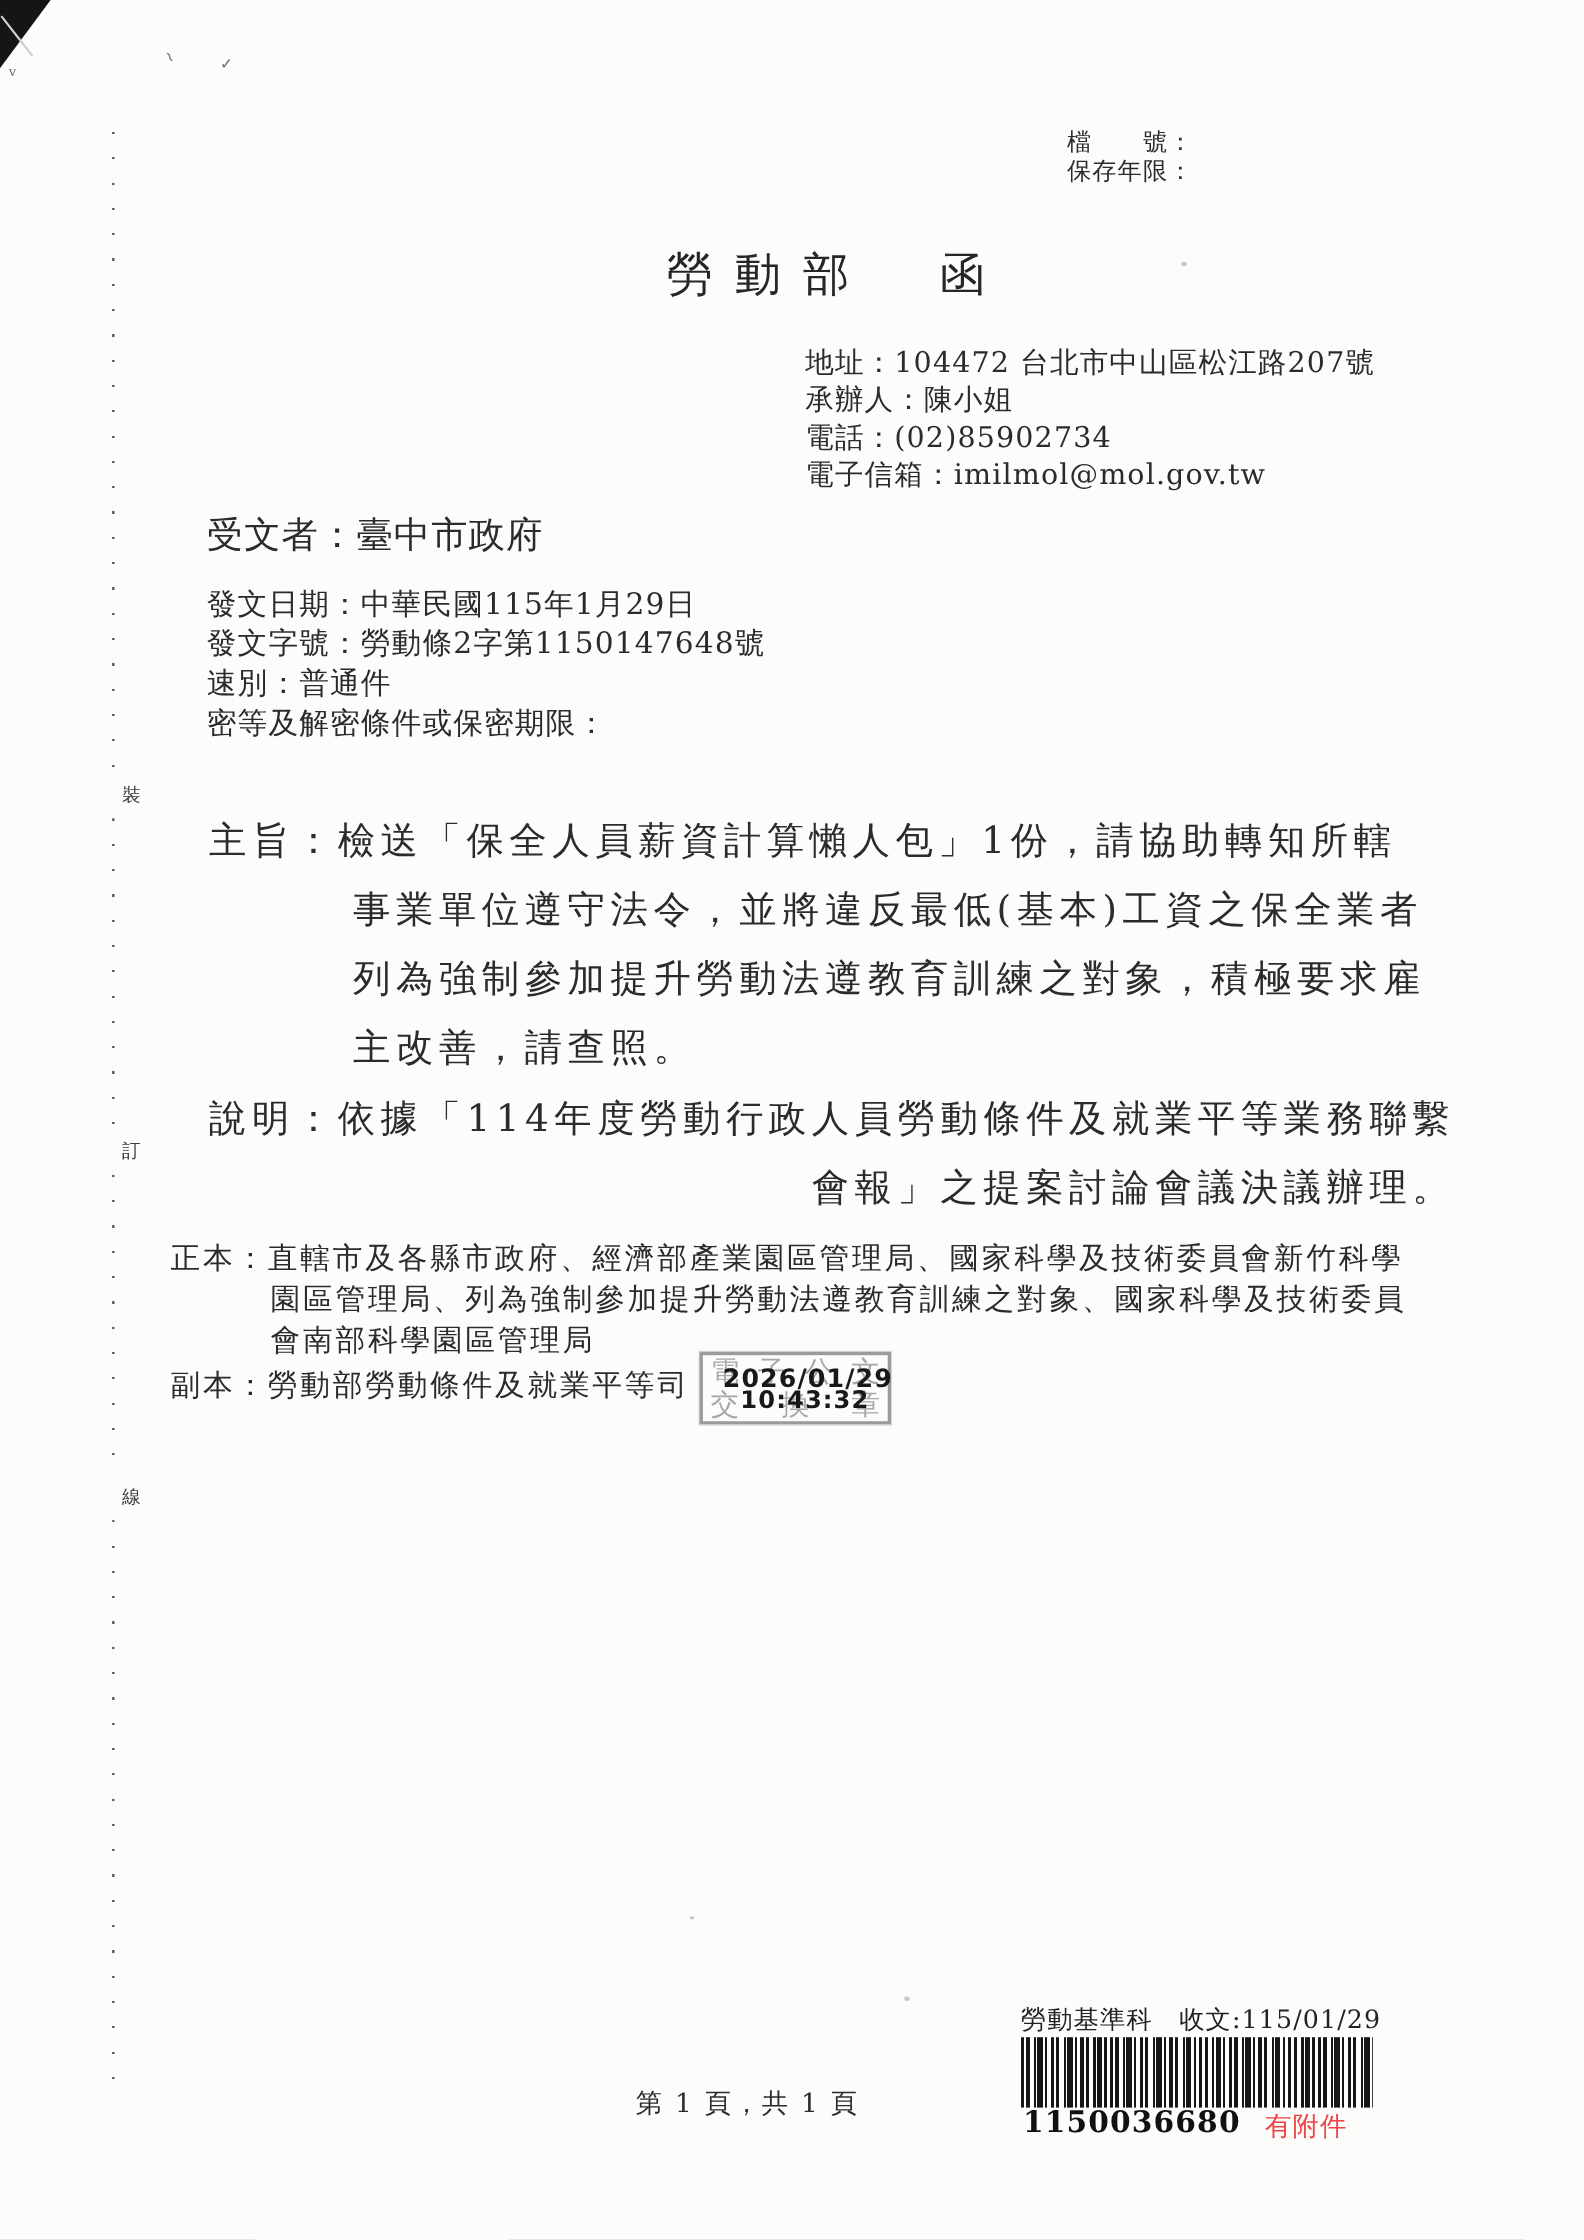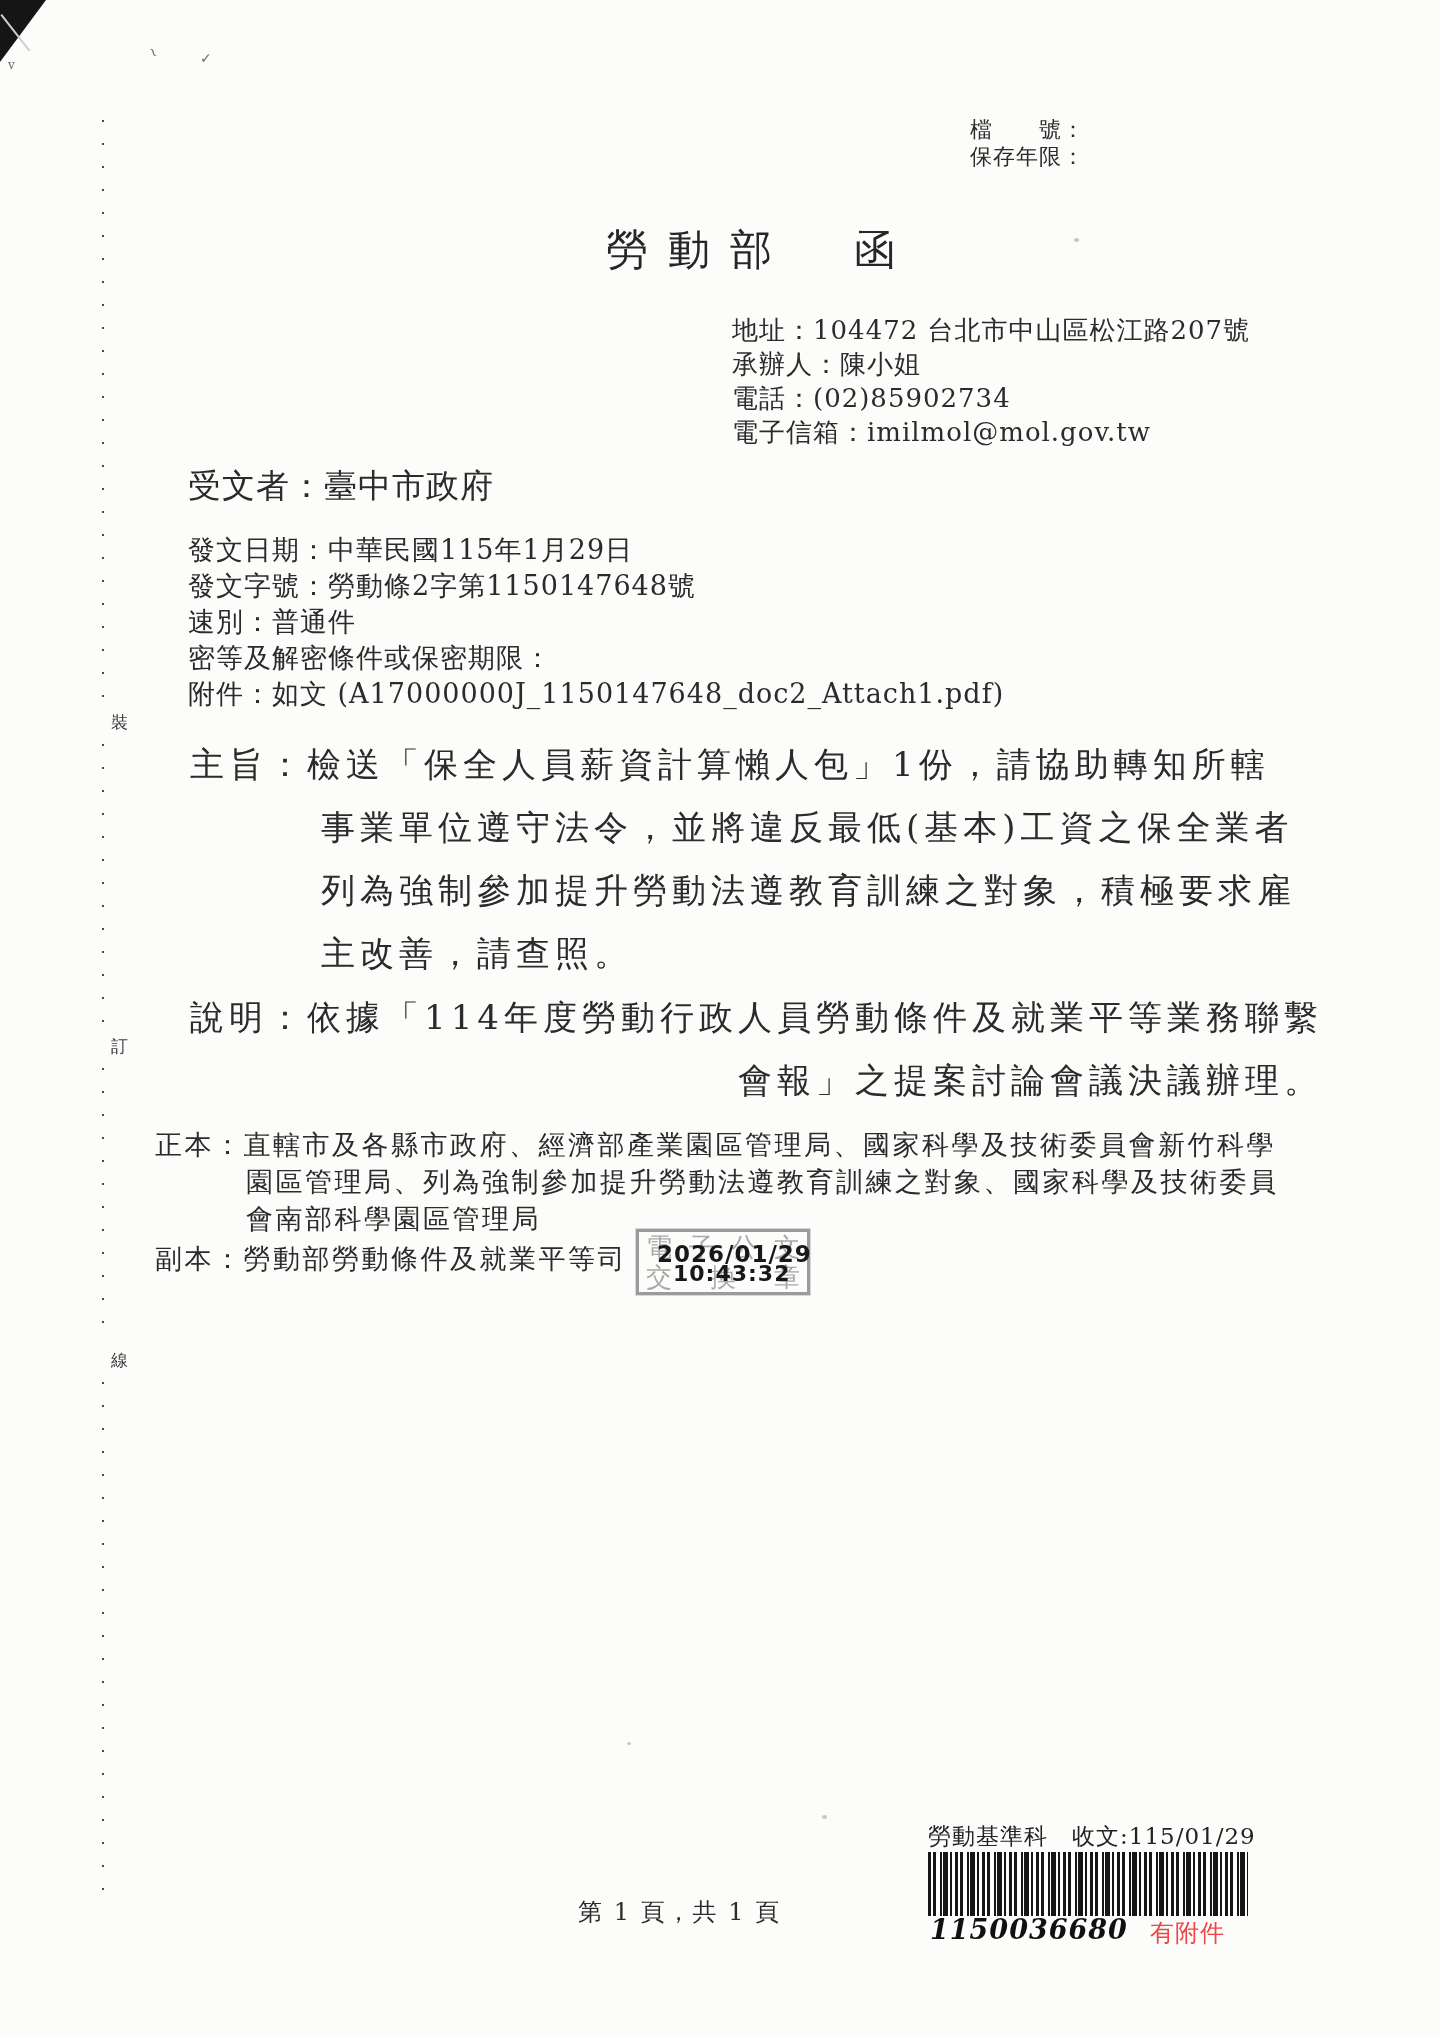--- a/index.html
+++ b/index.html
@@ -53,21 +53,21 @@
   .stamp-time{left:34px;top:29px;font-size:22px;}
 
   
   .footer{left:578px;top:1896px;font-size:24px;letter-spacing:2px;}
   .recv-dept{left:928px;top:1821px;font-size:23px;letter-spacing:1px;color:#222;text-align:center;}
   .barcode{position:absolute;left:928px;top:1852px;width:320px;height:64px;
     background:repeating-linear-gradient(90deg,
       #161616 0 3px,#fdfdfd 3px 5px,#161616 5px 8px,#fdfdfd 8px 12px,
       #161616 12px 14px,#fdfdfd 14px 15px,#161616 15px 20px,#fdfdfd 20px 22px,
       #161616 22px 24px,#fdfdfd 24px 27px);}
-  .recv-num{left:930px;top:1914px;font-size:27px;font-weight:bold;letter-spacing:1px;color:#111;font-style:italic;}
+  .recv-num{left:930px;top:1914px;font-size:27px;font-weight:bold;letter-spacing:1px;color:#111;}
   .recv-att{left:1150px;top:1917px;font-size:24px;letter-spacing:1px;color:#ef4444;}
 </style>
 </head>
 <body>
 
 <div class="page">
 
   <div class="corner-triangle"></div>
   <div class="corner-fold"></div>
   <div class="abs mark" style="left:8px;top:58px;font-size:12px;">v</div>
@@ -99,21 +99,20 @@
     <div>電子信箱：imilmol@mol.gov.tw</div>
   </div>
 
   <div class="abs recipient">受文者：臺中市政府</div>
 
   <div class="abs meta-block">
     <div>發文日期：中華民國115年1月29日</div>
     <div>發文字號：勞動條2字第1150147648號</div>
     <div>速別：普通件</div>
     <div>密等及解密條件或保密期限：</div>
-    <div>附件：如文 (A17000000J_1150147648_doc2_Attach1.pdf)</div>
   </div>
 
   <div class="abs subject-block">
     <div class="hang-subject">主旨：檢送「保全人員薪資計算懶人包」1份，請協助轉知所轄</div>
     <div>事業單位遵守法令，並將違反最低(基本)工資之保全業者</div>
     <div>列為強制參加提升勞動法遵教育訓練之對象，積極要求雇</div>
     <div>主改善，請查照。</div>
   </div>
 
   <div class="abs desc-block">

